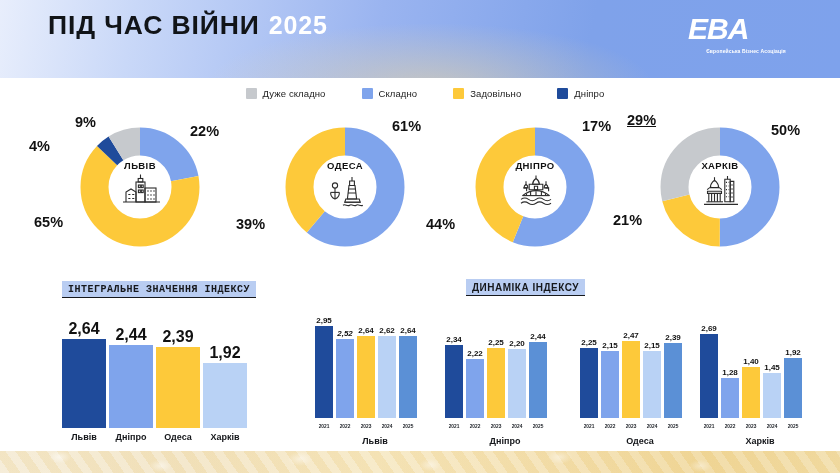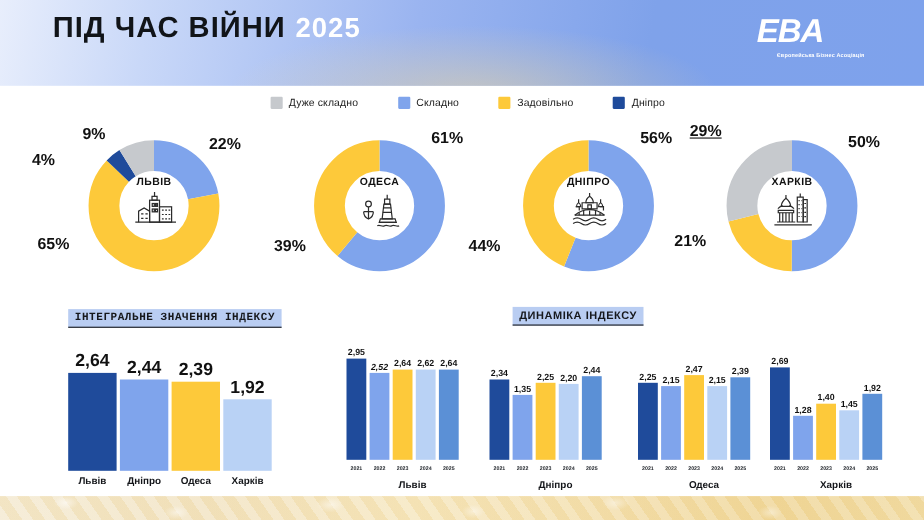--- a/index.html
+++ b/index.html
@@ -372,41 +372,41 @@
             <path d="M24.4 16h7.2M24 20h8"></path>
             <path d="M20.5 29.2h16"></path>
             <path d="M21.8 26h13.4l1 3.2H20.8z"></path>
             <circle cx="11" cy="12.5" r="2.6"></circle>
             <path d="M11 15.1v11"></path>
             <path d="M6.6 19.4c0 3.2 2 5.6 4.4 6.7 2.4-1.1 4.4-3.5 4.4-6.7"></path>
             <path d="M6.6 19.4h8.8"></path>
             <path d="M19 32.2c2.2-1.6 4.4 1.6 6.6 0s4.4 1.6 6.6 0 4.4 1.6 6.6 0"></path>
           </svg></div></div>
       <div class="donut-pct" style="left: 152px; top: 6px;">61%</div>
-      <div class="donut-pct" style="left: -4px; top: 104px; margin-left: 13px;">39%</div>
+      <div class="donut-pct" style="left: -4px; top: 104px;">39%</div>
     </div>
     <div class="donut-block" style="left: 430px;">
       <div class="donut-svg-wrap"><svg viewBox="0 0 122 122" width="122" height="122">
           <circle cx="61" cy="61" r="45.5" fill="none" stroke="#7fa4ec" stroke-width="28" stroke-dasharray="160.09556162693588 285.88493147667117" stroke-dashoffset="0" transform="rotate(-90 61 61)"></circle>
           <circle cx="61" cy="61" r="45.5" fill="none" stroke="#fdc93a" stroke-width="28" stroke-dasharray="125.78936984973531 285.88493147667117" stroke-dashoffset="-160.09556162693588" transform="rotate(-90 61 61)"></circle>
         </svg><div class="donut-center-label">ДНІПРО</div><div class="donut-icon"><svg viewBox="0 0 44 36" width="44" height="36" fill="none" stroke="#2b2b2b" stroke-width="1.1">
             <path d="M22 2.5v3"></path>
             <path d="M22 5.5c-2.4 1.6-3.4 3.6-3.4 5.8h6.8c0-2.2-1-4.2-3.4-5.8z"></path>
             <path d="M15.2 11.3h13.6v5.5H15.2z"></path>
             <path d="M12 8.2v3M12 11.2c-1.4 1-2 2.3-2 3.7h4c0-1.4-.6-2.7-2-3.7z"></path>
             <path d="M32 8.2v3M32 11.2c-1.4 1-2 2.3-2 3.7h4c0-1.4-.6-2.7-2-3.7z"></path>
             <path d="M9.4 14.9h3.2v3.4M31.4 14.9h3.2v3.4"></path>
             <path d="M20.4 13.2h3.2v3.6h-3.2z"></path>
             <path d="M8.5 22.6c4.2-3.4 8.8-5 13.5-5s9.3 1.6 13.5 5"></path>
             <path d="M8.5 22.6h27"></path>
             <path d="M12.5 20.5v2.1M16.6 18.9v3.7M22 18.3v4.3M27.4 18.9v3.7M31.5 20.5v2.1"></path>
             <path d="M7 26.4c2.5-1.8 5-1.8 7.5 0s5 1.8 7.5 0 5-1.8 7.5 0 5 1.8 7.5 0"></path>
             <path d="M7 30.2c2.5-1.8 5-1.8 7.5 0s5 1.8 7.5 0 5-1.8 7.5 0 5 1.8 7.5 0"></path>
           </svg></div></div>
-      <div class="donut-pct" style="left: 152px; top: 6px;">56%</div>
+      <div class="donut-pct" style="left: 152px; top: 6px;">17%</div>
       <div class="donut-pct" style="left: -4px; top: 104px;">44%</div>
     </div>
     <div class="donut-block" style="left: 615px;">
       <div class="donut-svg-wrap"><svg viewBox="0 0 122 122" width="122" height="122">
           <circle cx="61" cy="61" r="45.5" fill="none" stroke="#7fa4ec" stroke-width="28" stroke-dasharray="142.94246573833559 285.88493147667117" stroke-dashoffset="0" transform="rotate(-90 61 61)"></circle>
           <circle cx="61" cy="61" r="45.5" fill="none" stroke="#fdc93a" stroke-width="28" stroke-dasharray="60.035835610100946 285.88493147667117" stroke-dashoffset="-142.94246573833559" transform="rotate(-90 61 61)"></circle>
           <circle cx="61" cy="61" r="45.5" fill="none" stroke="#c6c9cd" stroke-width="28" stroke-dasharray="82.90663012823464 285.88493147667117" stroke-dashoffset="-202.97830134843653" transform="rotate(-90 61 61)"></circle>
         </svg><div class="donut-center-label">ХАРКІВ</div><div class="donut-icon"><svg viewBox="0 0 44 36" width="44" height="36" fill="none" stroke="#2b2b2b" stroke-width="1.1">
             <path d="M28.5 3v3.2"></path>
             <path d="M25.8 6.2h5.4v22.6h-5.4z"></path>
@@ -482,21 +482,21 @@
       </div>
       <div class="dyn-city">Львів</div>
     </div>
     <div class="dyn-group" style="left: 145px;">
       <div class="dyn-bar" style="left: 0px;">
         <div class="dyn-value" style="bottom: 74px;">2,34</div>
         <div class="dyn-rect" style="height: 73px; background: rgb(31, 75, 155);"></div>
         <div class="dyn-year">2021</div>
       </div>
       <div class="dyn-bar" style="left: 21px;">
-        <div class="dyn-value" style="bottom: 60px;">1,35</div>
+        <div class="dyn-value" style="bottom: 60px;">2,22</div>
         <div class="dyn-rect" style="height: 59px; background: rgb(127, 164, 236);"></div>
         <div class="dyn-year">2022</div>
       </div>
       <div class="dyn-bar" style="left: 42px;">
         <div class="dyn-value" style="bottom: 71px;">2,25</div>
         <div class="dyn-rect" style="height: 70px; background: rgb(253, 201, 58);"></div>
         <div class="dyn-year">2023</div>
       </div>
       <div class="dyn-bar" style="left: 63px;">
         <div class="dyn-value" style="bottom: 70px;">2,20</div>

